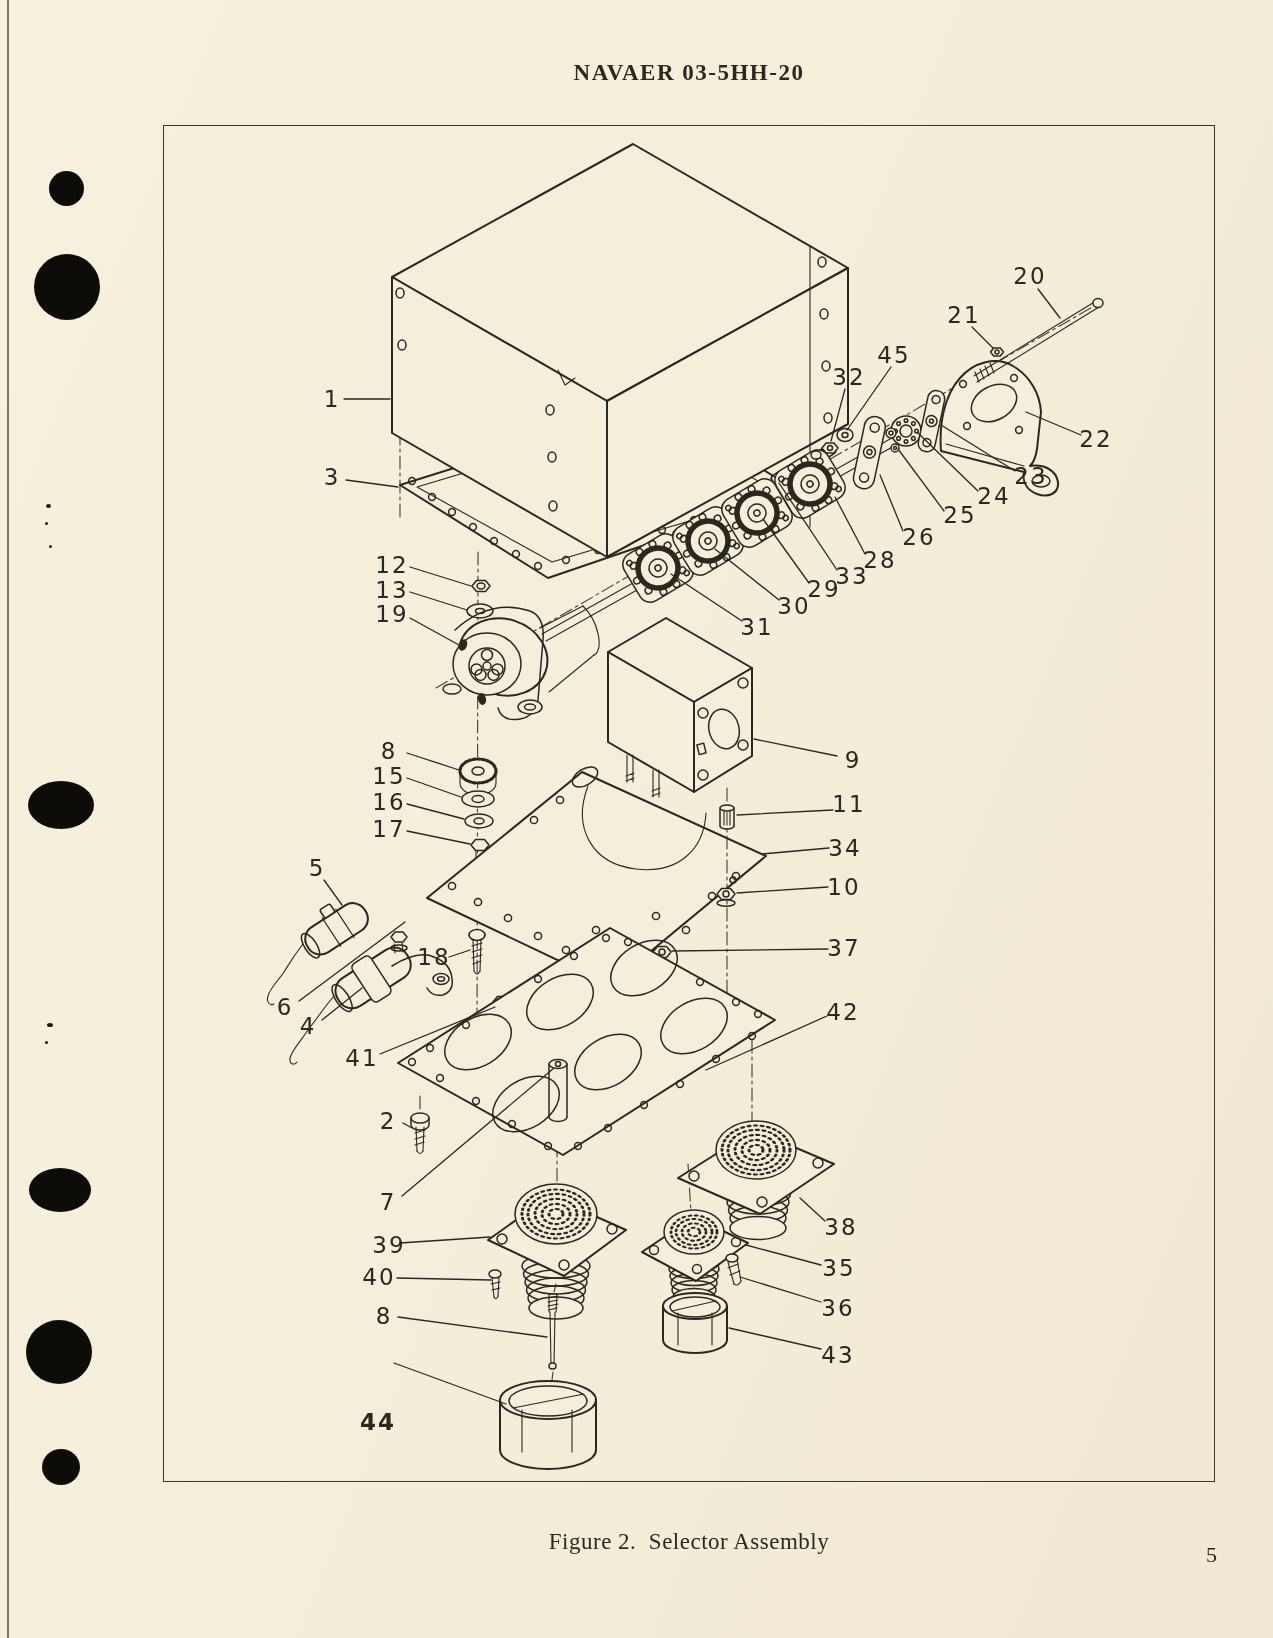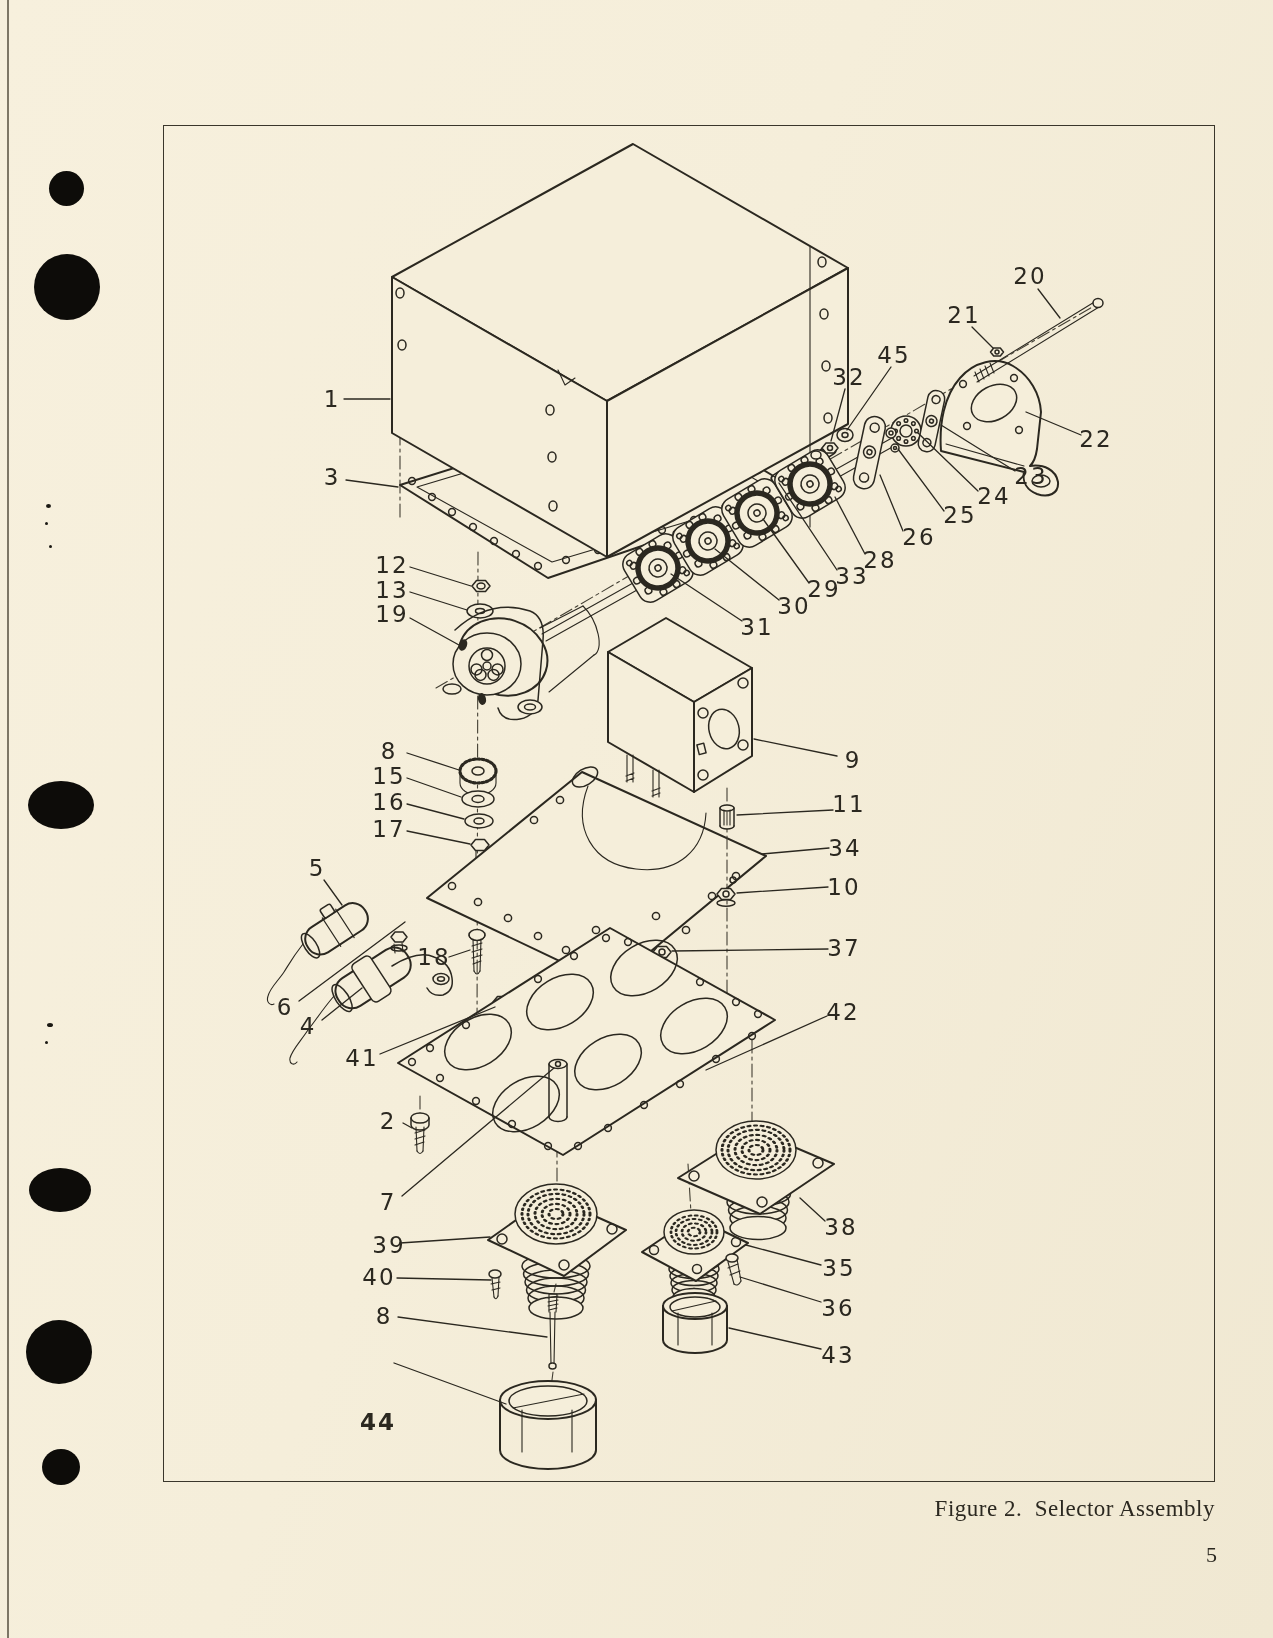--- a/index.html
+++ b/index.html
@@ -11,21 +11,21 @@
   .page-edge{position:absolute;left:7px;top:0;width:2px;height:1638px;background:#4a4333;opacity:.7;}
   .doc-header{
     position:absolute;left:163px;top:60px;width:1052px;text-align:center;
     font:bold 23px "Liberation Serif",serif;letter-spacing:1.5px;white-space:pre;
   }
   .figure-frame{
     position:absolute;left:163px;top:125px;width:1052px;height:1357px;
     border:1.7px solid #3a362b;box-sizing:border-box;
   }
   .caption{
-    position:absolute;left:163px;top:1496px;width:1052px;text-align:right;
+    position:absolute;left:163px;top:1529px;width:1052px;text-align:center;
     font:23px "Liberation Serif",serif;letter-spacing:.5px;white-space:pre;
   }
   .page-number{
     position:absolute;top:1542px;right:56px;
     font:22px "Liberation Serif",serif;
   }
   .dot{position:absolute;background:#0d0c09;border-radius:50%;}
   .speck{position:absolute;background:#1a1812;border-radius:50%;}
   svg.diagram{position:absolute;left:0;top:0;}
   .callout{
@@ -51,20 +51,21 @@
   <div class="dot" style="left:28px;top:781px;width:66px;height:48px;"></div>
   <div class="dot" style="left:29px;top:1168px;width:62px;height:44px;"></div>
   <div class="dot" style="left:26px;top:1320px;width:66px;height:64px;"></div>
   <div class="dot" style="left:42px;top:1449px;width:38px;height:36px;"></div>
   <div class="speck" style="left:46px;top:504px;width:5px;height:4px;"></div>
   <div class="speck" style="left:45px;top:522px;width:3px;height:3px;"></div>
   <div class="speck" style="left:49px;top:545px;width:3px;height:3px;"></div>
   <div class="speck" style="left:47px;top:1023px;width:6px;height:4px;"></div>
   <div class="speck" style="left:45px;top:1041px;width:3px;height:3px;"></div>
 
+  <div class="doc-header">NAVAER 03-5HH-20</div>
 
   <svg class="diagram" width="1273" height="1638" viewBox="0 0 1273 1638">
     <defs>
       <g id="wafer">
         <rect x="-30" y="-27" width="60" height="54" rx="12" class="fp"></rect>
         <circle r="20" stroke-width="5.5"></circle>
         <circle r="9"></circle>
         <circle r="3"></circle>
         <circle cx="24.5" cy="0" r="3.3"></circle>
           <circle cx="19.8" cy="14.4" r="3.3"></circle>

